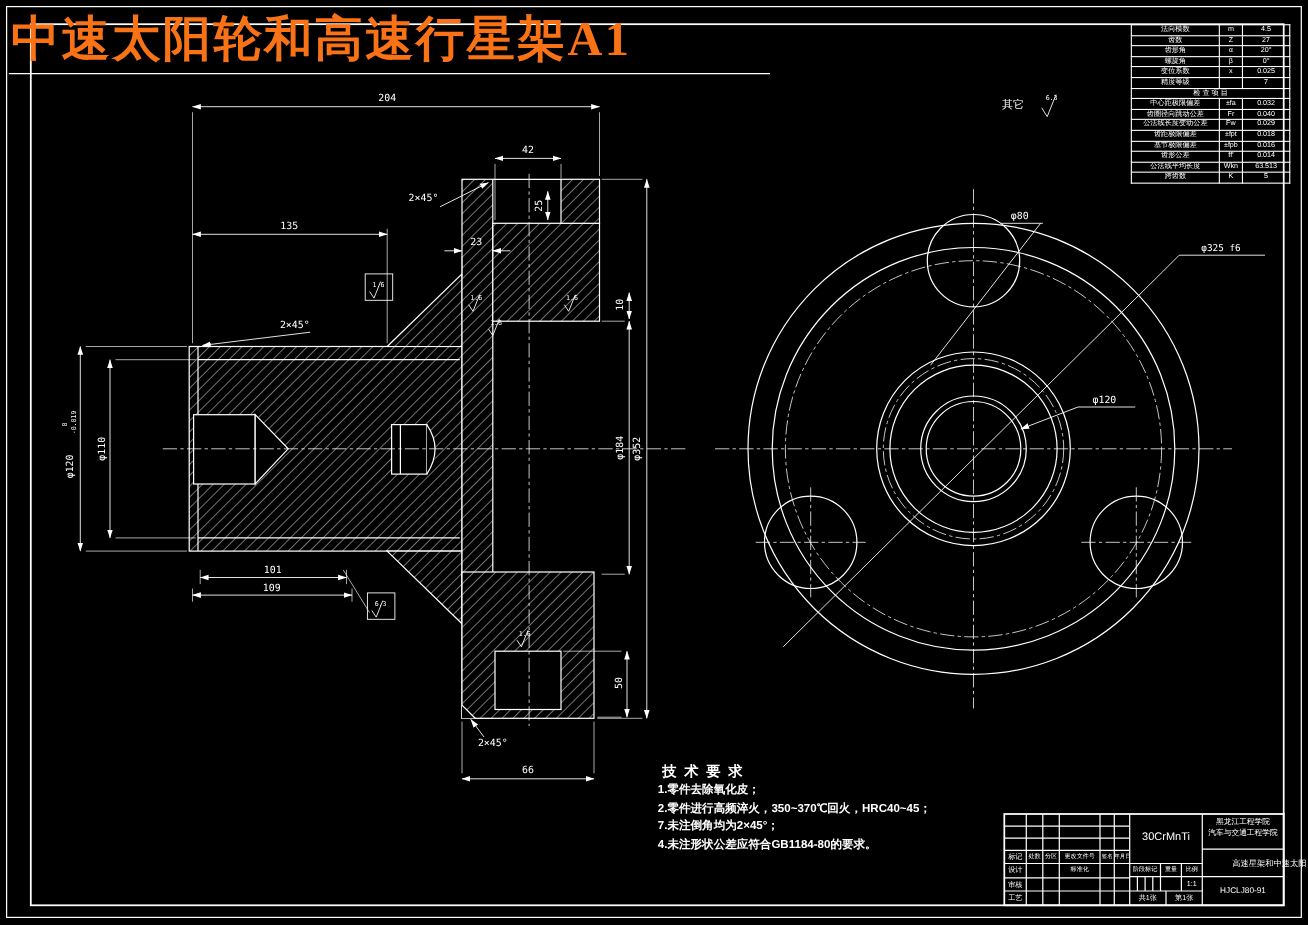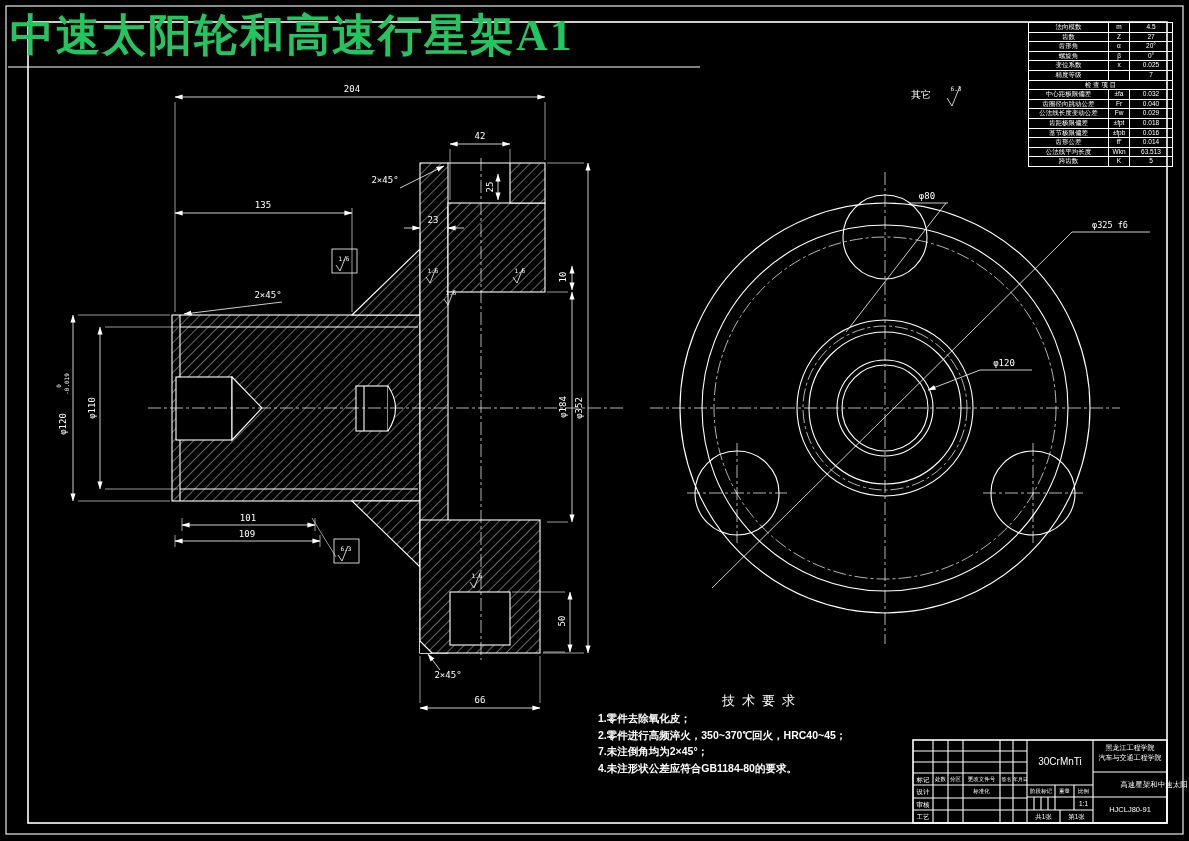--- a/index.html
+++ b/index.html
@@ -1,32 +1,32 @@
 <!DOCTYPE html>
 <html><head>
 <meta charset="utf-8">
 <style>
   html,body{margin:0;padding:0;background:#000;}
   #sheet{position:relative;width:1189px;height:841px;background:#000;overflow:hidden;
          font-family:"Liberation Sans",sans-serif;}
   #sheet svg{position:absolute;left:0;top:0;z-index:1;}
   .txt{position:absolute;z-index:2;color:#fff;white-space:nowrap;}
-  #main-title{position:absolute;left:10px;top:10px;z-index:3;color:#22c55e;
+  #main-title{position:absolute;left:10px;top:10px;z-index:3;color:#f97316;
       font-family:"Liberation Serif",serif;font-weight:bold;font-size:44px;
       letter-spacing:2px;line-height:52px;}
   
   #gear-table{position:absolute;left:1028px;top:22px;width:144px;z-index:2;
       border-collapse:collapse;table-layout:fixed;}
   #gear-table td{border:1px solid #fff;color:#fff;font-size:6.5px;line-height:8.6px;
       height:8.6px;padding:0;text-align:center;overflow:hidden;white-space:nowrap;}
   #gear-table td.nm{text-align:center;}
   
   #tech{left:560px;top:692px;width:370px;}
-  #tech .tr-title{width:200px;margin-left:42px;text-align:right;font-size:13px;
-      letter-spacing:7px;font-weight:normal;}
+  #tech .tr-title{width:200px;margin-left:42px;text-align:left;font-size:13px;
+      letter-spacing:7px;font-weight:bold;}
   #tech .tr-item{padding-left:38px;font-size:10.5px;line-height:16.5px;font-weight:bold;}
   #tech .tr-item:first-of-type{margin-top:9px;}
   
   .tb{position:absolute;z-index:2;color:#fff;text-align:center;overflow:hidden;
       white-space:nowrap;font-size:6.5px;line-height:11px;}
   
   text{fill:#fff;font-family:"DejaVu Sans Mono",monospace;font-size:9px;text-anchor:middle;}
   text.sm{font-size:6px;}
   text.fit{font-size:8.5px;}
   .ln{stroke:#fff;stroke-width:1.1;fill:none;}

